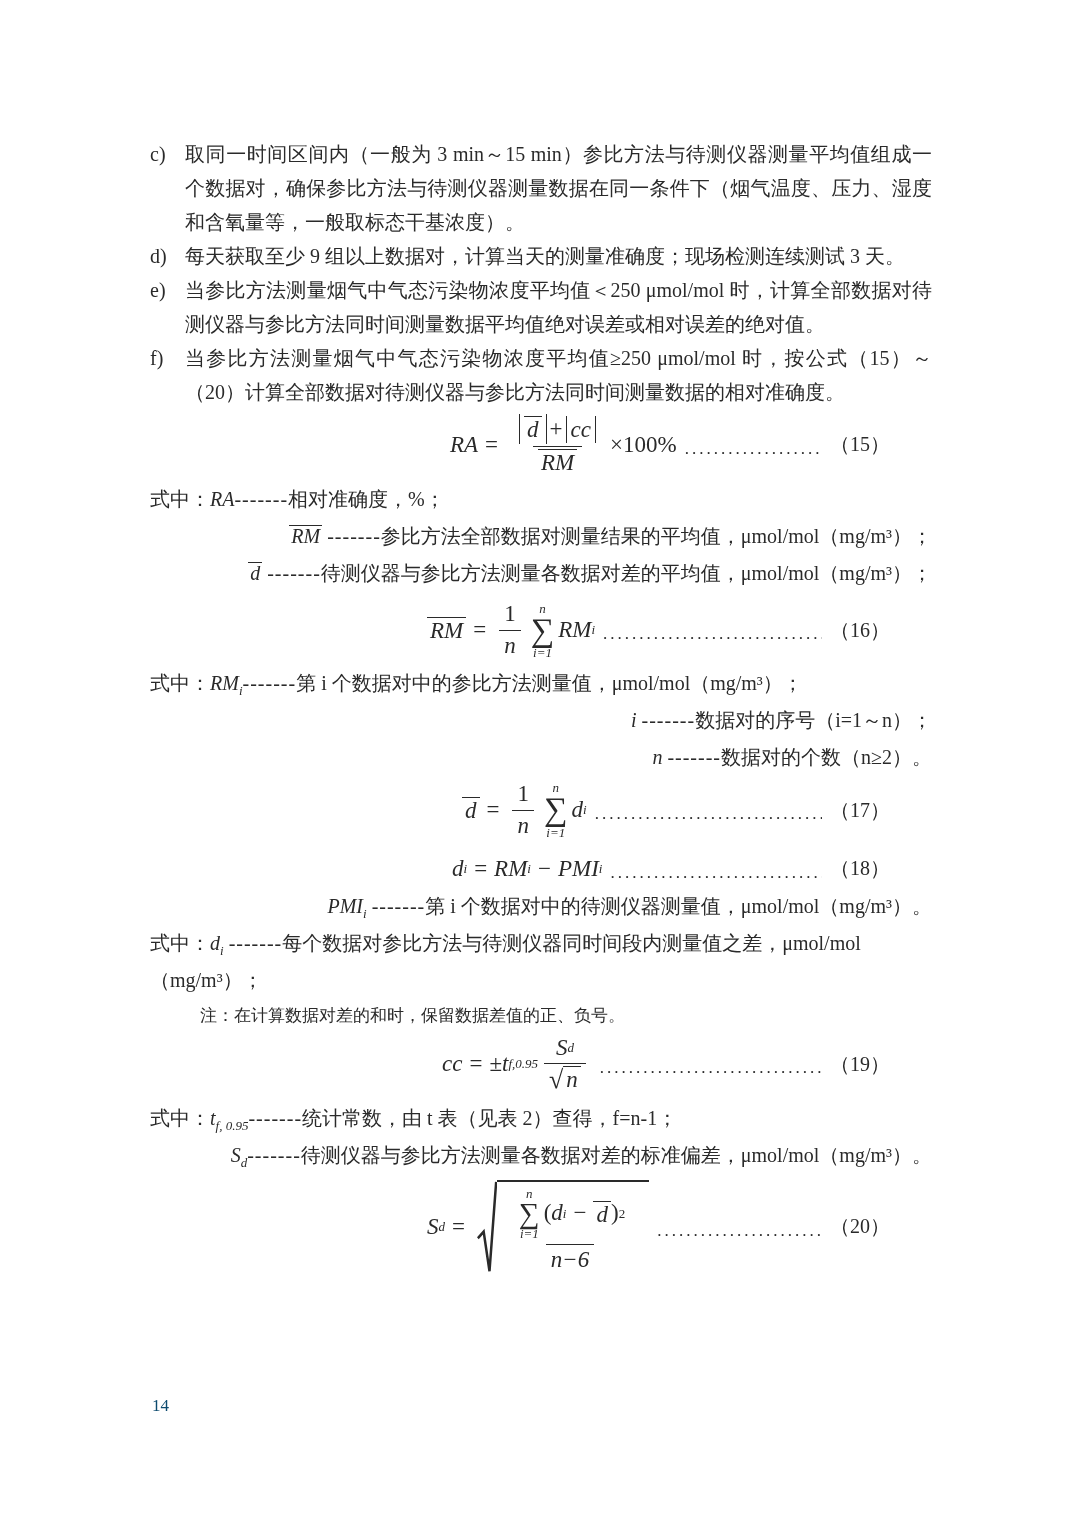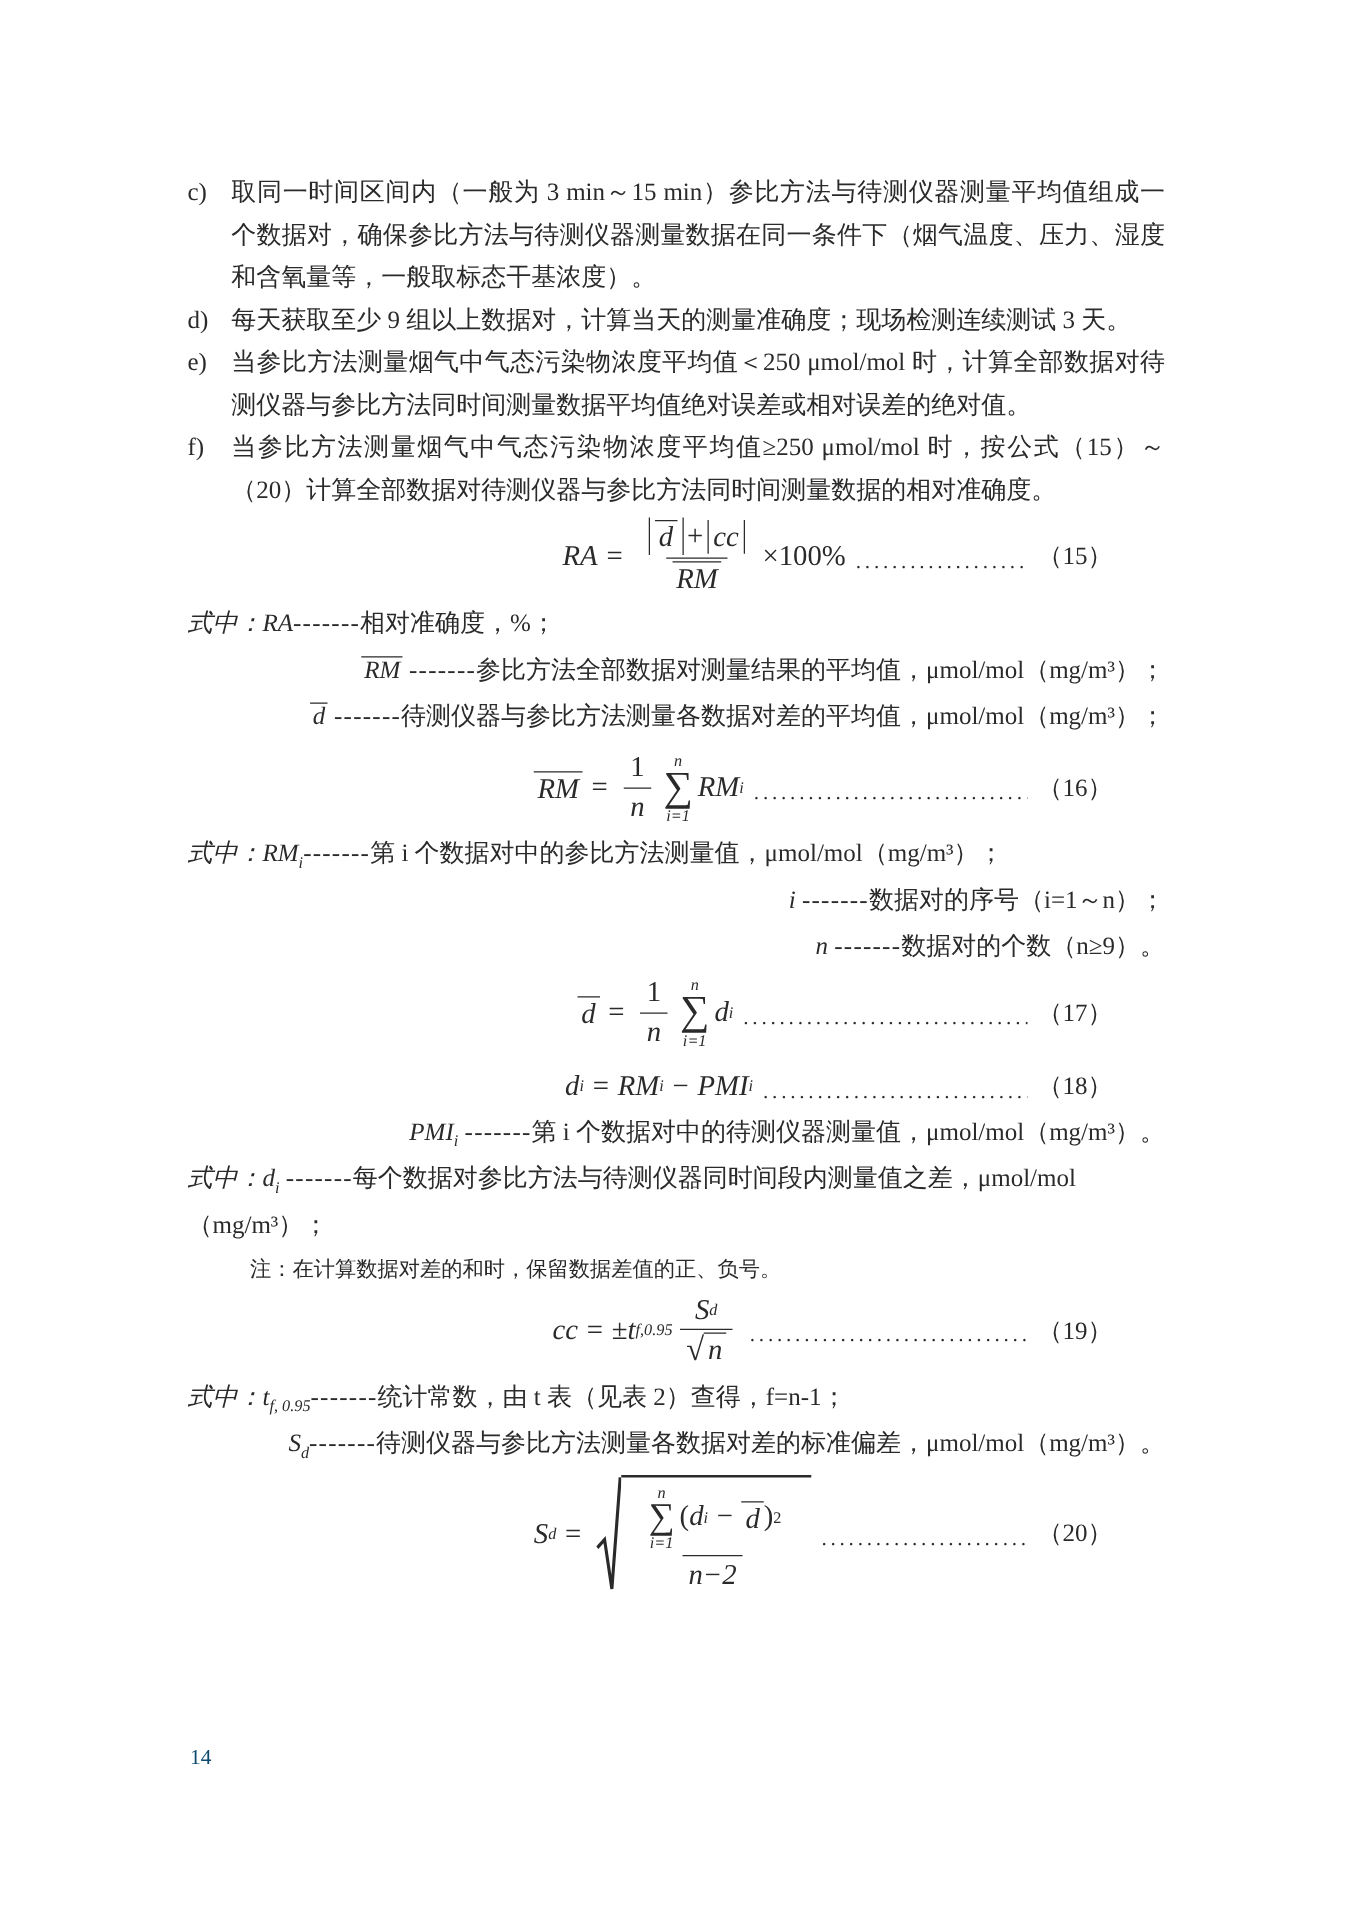--- a/index.html
+++ b/index.html
@@ -52,21 +52,21 @@
   .eq16 .eq{margin-left:277px;}  .eq16{margin-top:9px;}
   .eq17 .eq{margin-left:312px;}  .eq17{margin-top:5px;}
   .eq18 .eq{margin-left:302px;}  .eq18{margin-top:16px;margin-bottom:4px;}
   .eq19 .eq{margin-left:292px;}  .eq19{margin-top:6px;}
   .eq20 .eq{margin-left:277px;}  .eq20{margin-top:6px;}
 
   
   .def{font-size:20px;margin-top:6px;}
   .def-row{line-height:37px;}
   .def-row.ind{padding-left:61px;text-align:right;}
-  .def .where{display:inline;font-style:italic;}
+  .def .where{display:inline;}
   .dashes{letter-spacing:1px;}
   .term-ovl{display:inline-block;border-top:1.7px solid #2a2a2a;padding:0 2px;line-height:1.05;}
 
   .note{font-size:17px;line-height:26px;margin:4px 0 0 50px;}
 
   .page-num{position:absolute;left:152px;top:1396px;font-size:17px;
             font-family:Liberation Serif, serif;color:#0c4a6e;}
 </style>
 </head>
 <body>
@@ -144,21 +144,21 @@
     </div>
 
     <div class="def">
       <div class="def-row">
         <span class="where">式中：</span><span class="var">RM</span><sub>i</sub><span class="dashes">-------</span><span>第 i 个数据对中的参比方法测量值，μmol/mol（mg/m³）；</span>
       </div>
       <div class="def-row ind">
         <span class="var">i</span> <span class="dashes">-------</span><span>数据对的序号（i=1～n）；</span>
       </div>
       <div class="def-row ind">
-        <span class="var">n</span> <span class="dashes">-------</span><span>数据对的个数（n≥9）。</span>
+        <span class="var">n</span> <span class="dashes">-------</span><span>数据对的个数（n≥2）。</span>
       </div>
     </div>
 
     <div class="eq-row eq17">
       <span class="eq">
         <span class="ovl var">d</span>
         <span class="up sp">=</span>
         <span class="frac">
           <span class="fn up">1</span>
           <span class="fd var">n</span>
@@ -252,21 +252,21 @@
                   <span class="sb">i=1</span>
                 </span>
                 <span class="up">(</span>
                   <span class="var">d</span>
                   <sub>i</sub>
                   <span class="up sp">−</span>
                   <span class="ovl var">d</span>
                   <span class="up">)</span>
                   <sup>2</sup>
               </span>
-              <span class="fd var">n−2</span>
+              <span class="fd var">n−6</span>
             </span>
           </span>
         </span>
       </span>
       <span class="dots">..................................................</span>
       <span class="eq-num">（20）</span>
     </div>
 
   </div>
 

